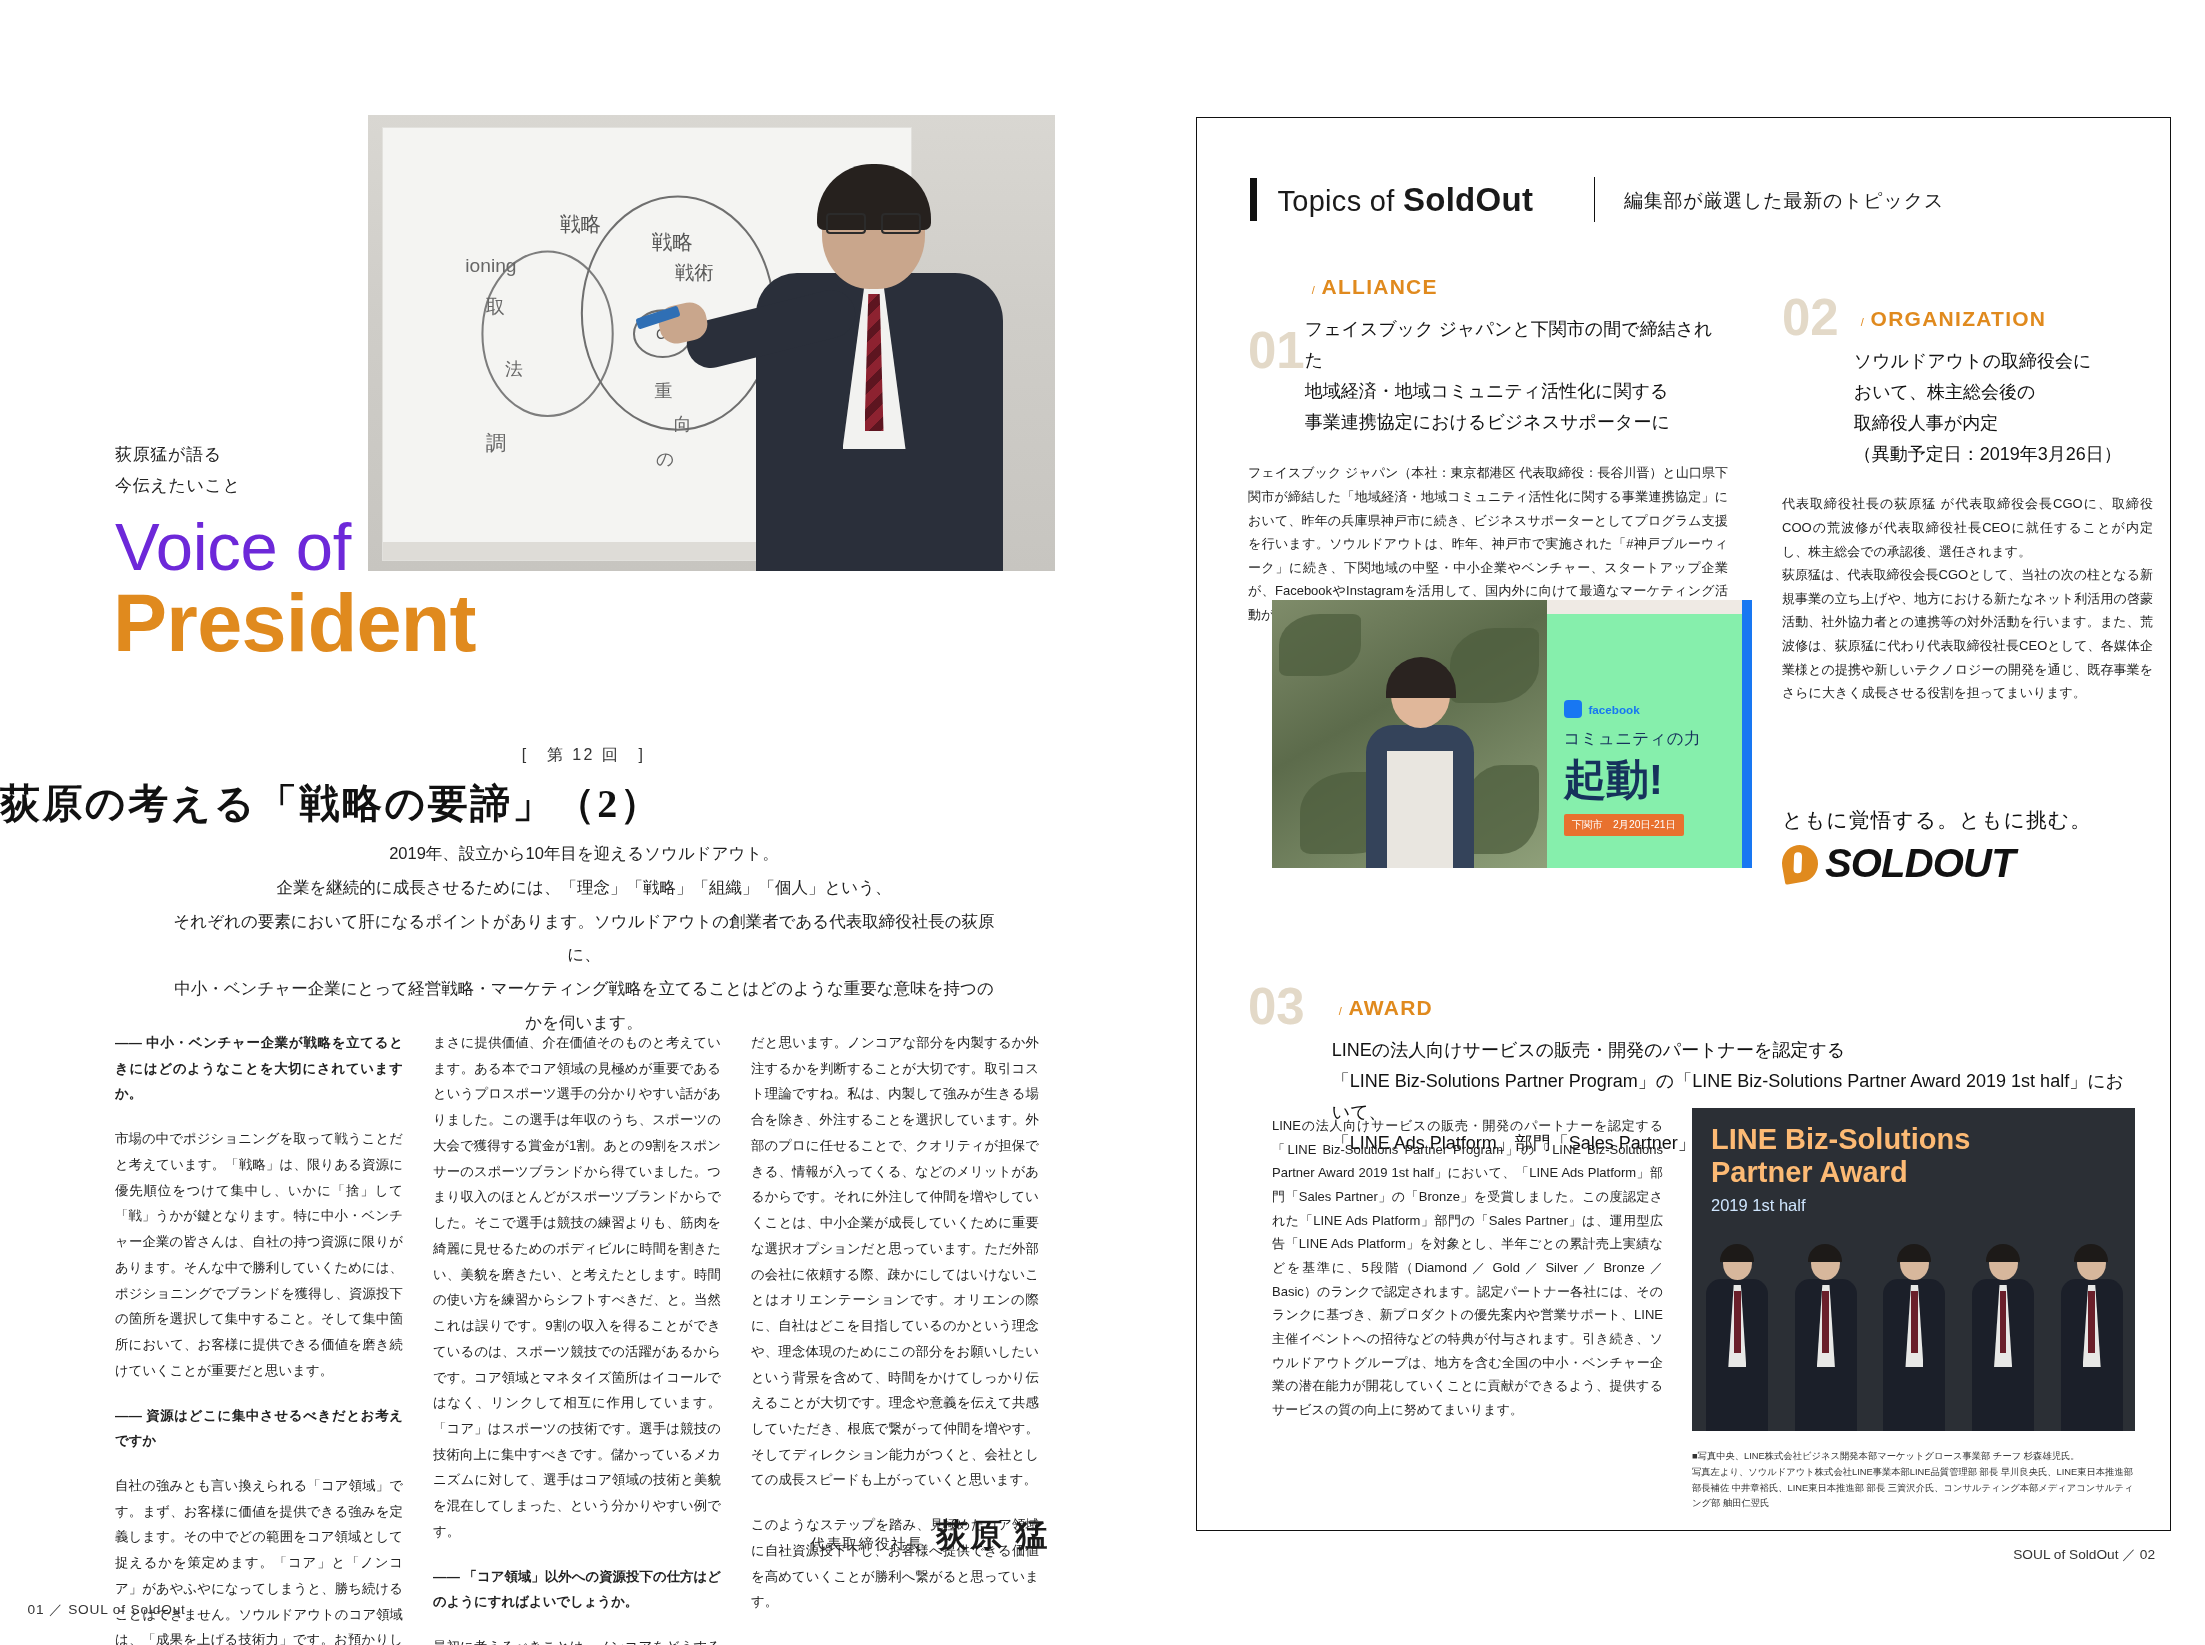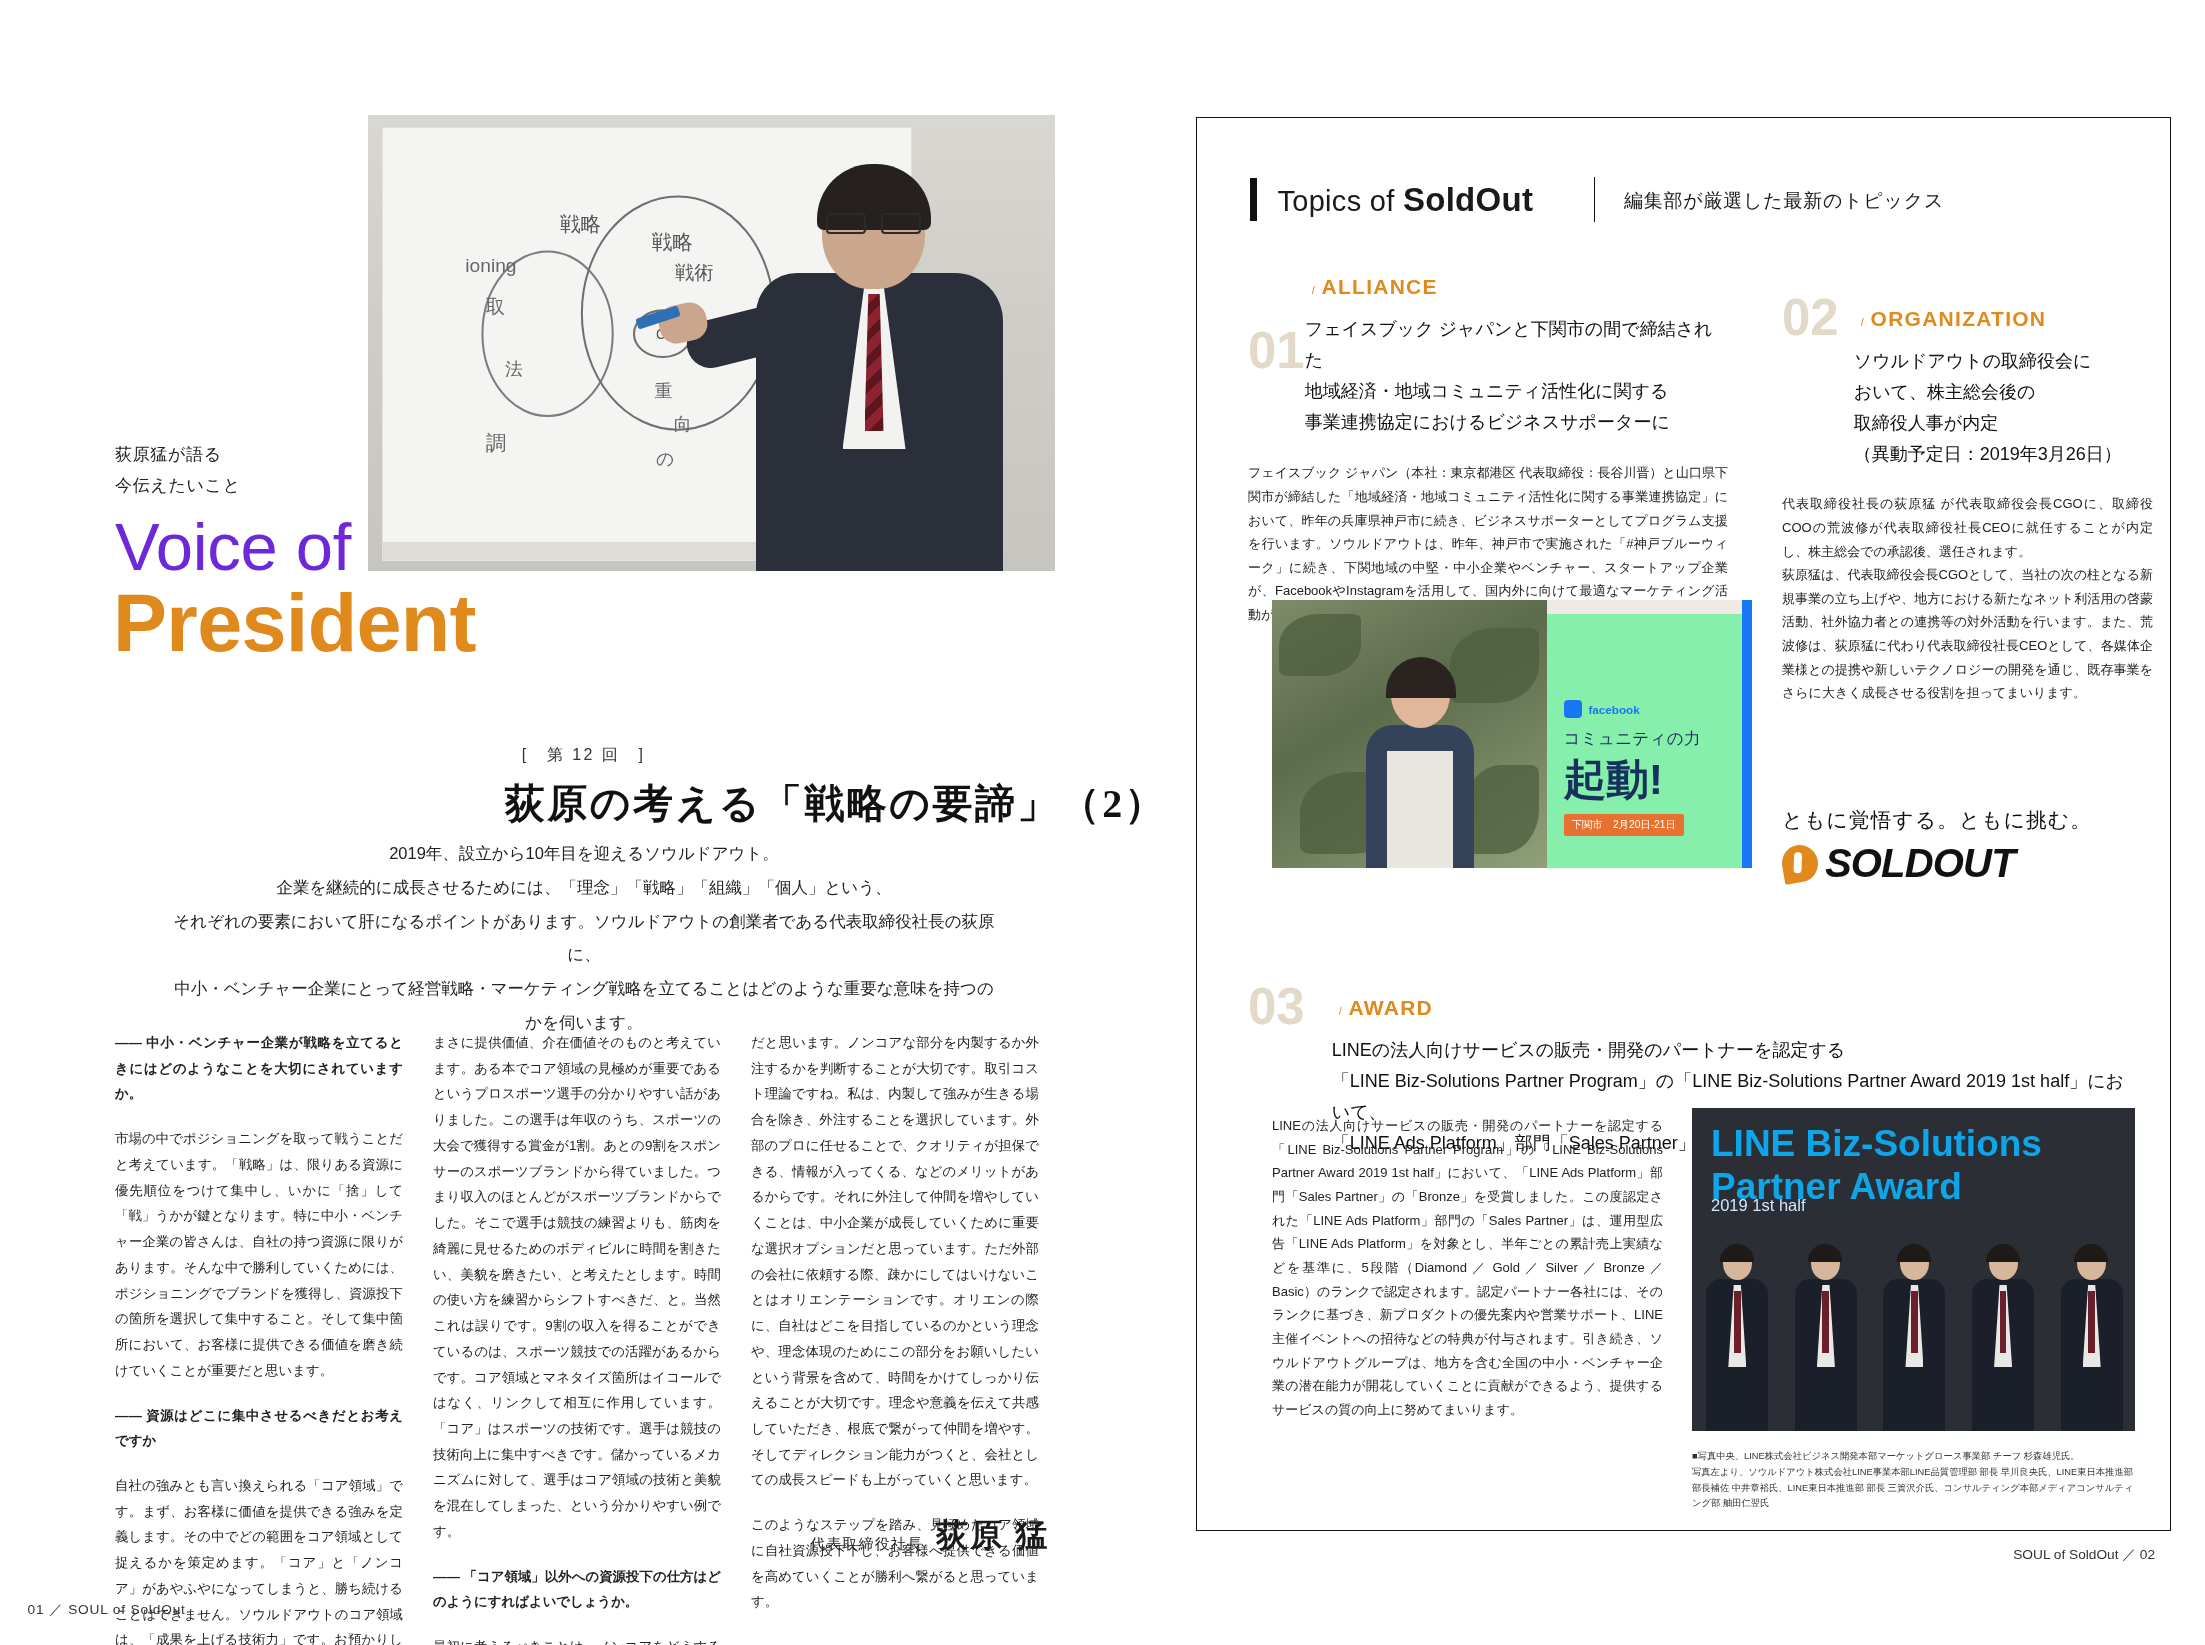--- a/index.html
+++ b/index.html
@@ -40,21 +40,21 @@
   .p-tie{position:absolute;left:125px;top:162px;width:19px;height:137px;background:repeating-linear-gradient(135deg,#8d2230 0 9.6px,#5d1520 9.6px 18px);clip-path:polygon(20% 0,80% 0,100% 100%,0 100%);}
   .p-arm{position:absolute;left:-55px;top:173px;width:172px;height:48px;background:#2a2f3a;border-radius:24px;transform:rotate(-14deg);}
   .p-hand{position:absolute;left:-81px;top:172px;width:48px;height:38px;background:#c9a68c;border-radius:16.5px;transform:rotate(-12deg);}
   .marker{position:absolute;left:-104px;top:180px;width:44px;height:11px;background:#2f6fb5;border-radius:2.7px;transform:rotate(-18deg);}
 
   .kicker{position:absolute;left:115px;top:439px;width:357px;font-size:17px;line-height:1.85;color:#222;letter-spacing:.04em;}
   .voice{position:absolute;left:115px;top:508px;font-size:67px;font-weight:400;letter-spacing:-0.3px;color:#6d28d9;}
   .president{position:absolute;left:113px;top:577px;font-size:81px;font-weight:700;color:#e08a1e;letter-spacing:-0.7px;}
 
   .issue{position:absolute;left:0;top:745px;width:1167px;text-align:center;font-size:16px;color:#333;letter-spacing:.15em;}
-  .headline{position:absolute;left:0;top:776px;width:1167px;text-align:right;font-size:40px;font-weight:700;letter-spacing:.06em;color:#111;font-family:"Liberation Serif","DejaVu Serif",serif;}
+  .headline{position:absolute;left:0;top:776px;width:1167px;text-align:left;font-size:40px;font-weight:700;letter-spacing:.06em;color:#111;font-family:"Liberation Serif","DejaVu Serif",serif;}
   .lead{position:absolute;left:172px;top:837px;width:824px;text-align:center;font-size:16.5px;line-height:2.05;color:#222;}
 
   .cols{position:absolute;left:115px;top:1030px;width:933px;display:flex;gap:30px;}
   .col{width:288px;font-size:13.4px;line-height:1.92;color:#222;text-align:justify;}
   .q{font-weight:700;margin-bottom:9.6px;display:block;}
   .col p{margin:0 0 19px 0;}
   .sign{position:absolute;right:117px;bottom:88px;display:flex;align-items:flex-end;gap:12.4px;}
   .sign-role{font-size:15px;letter-spacing:.08em;color:#222;padding-bottom:4.1px;}
   .sign-name{font-size:32px;font-family:"Liberation Serif","DejaVu Serif",serif;font-weight:700;letter-spacing:.08em;}
 
@@ -109,21 +109,21 @@
   .so-mark{width:36px;height:37px;background:#e08a1e;border-radius:50% 50% 50% 6%;transform:rotate(-10deg);position:relative;}
   .so-mark:after{content:"";position:absolute;left:12.4px;top:6.9px;width:8.2px;height:20.6px;background:#fff;border-radius:5.5px;transform:rotate(12deg);}
   .so-text{font-size:40px;font-weight:700;font-style:italic;letter-spacing:-.02em;color:#111;}
 
   .t3{position:absolute;left:36px;top:851px;width:885px;}
   .t3 .hd{display:flex;align-items:flex-start;gap:27px;}
   .t3 .topic-title{margin-top:15px;}
 
   .t3-body{position:absolute;left:60px;top:981px;width:391px;font-size:13px;line-height:1.82;color:#222;text-align:justify;}
   .awardimg{position:absolute;left:480px;top:975px;width:443px;height:323px;background:#2b2f35;overflow:hidden;}
-  .aw-title{position:absolute;left:19px;top:15px;font-size:37px;font-weight:700;color:#0ea5e9;line-height:1.15;}
+  .aw-title{position:absolute;left:19px;top:15px;font-size:29px;font-weight:700;color:#fdba74;line-height:1.15;}
   .aw-sub{position:absolute;left:19px;top:88px;font-size:16.5px;color:#cfe6ff;}
   .aw-row{position:absolute;left:0;bottom:0;width:443px;height:206px;display:flex;justify-content:space-around;align-items:flex-end;}
   .aw-p{width:71px;height:184px;position:relative;}
   .aw-p .h{position:absolute;left:22px;top:0;width:29px;height:33px;border-radius:50%;background:#d7b79c;}
   .aw-p .hr{position:absolute;left:19px;top:-2.7px;width:34px;height:18px;border-radius:18px 18px 0 0;background:#1d1a18;}
   .aw-p .b{position:absolute;left:5.5px;top:32px;width:62px;height:152px;background:#1b1f29;border-radius:15px 15px 0 0;}
   .aw-p .s{position:absolute;left:27.5px;top:38px;width:18px;height:82px;background:#e8e8e6;clip-path:polygon(30% 0,70% 0,100% 100%,0 100%);}
   .aw-p .t{position:absolute;left:33px;top:44px;width:6.9px;height:62px;background:#6a1f2a;}
   .aw-cap{position:absolute;left:480px;top:1316px;width:443px;font-size:9.3px;line-height:1.7;color:#333;}
 

